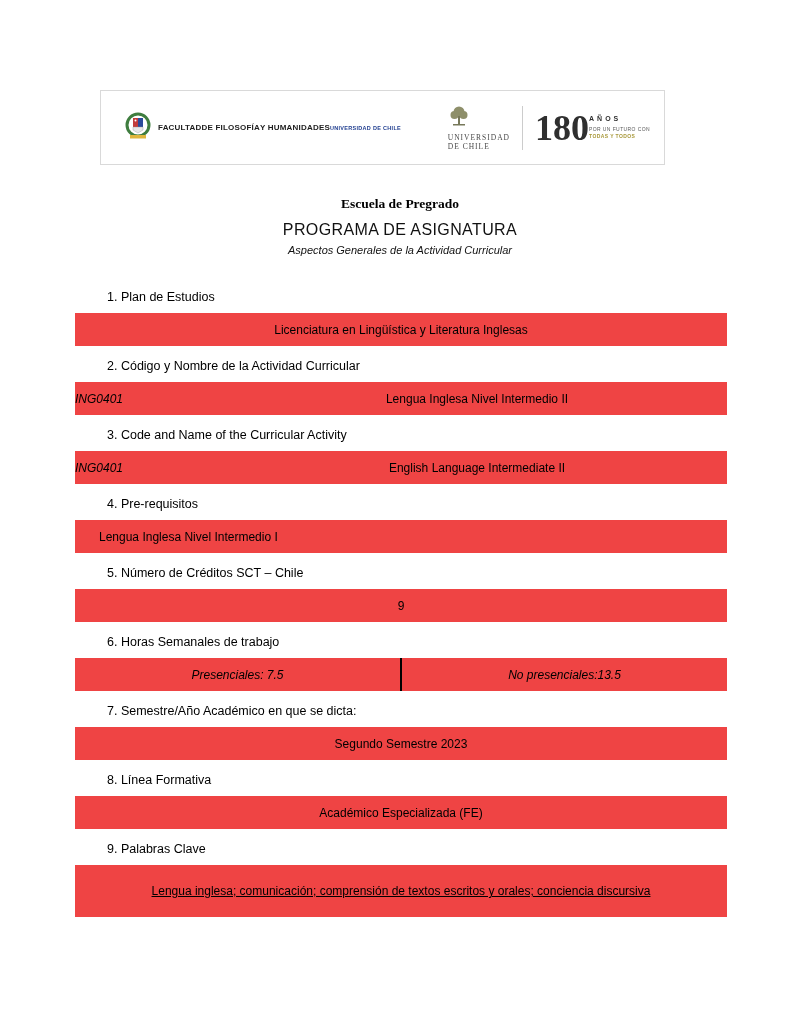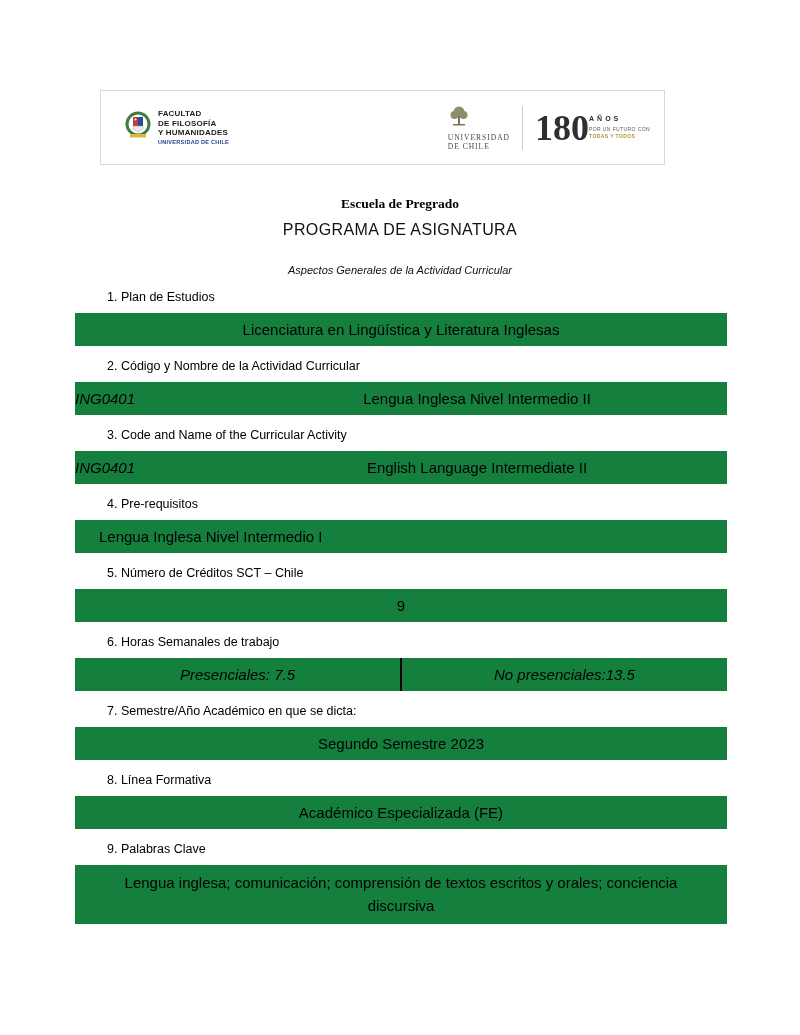--- a/index.html
+++ b/index.html
@@ -16,59 +16,59 @@
   
   .letterhead {
     position: absolute; left: 100px; top: 90px;
     width: 565px; height: 75px;
     border: 1px solid #d9d9d9;
     background: #fff;
     display: flex; align-items: center; justify-content: space-between;
     padding: 0 14px 0 24px;
   }
   .faculty { display: flex; align-items: center; gap: 7px; }
-  .faculty-text { display: flex; flex-direction: column; line-height: 1.18; }
+  .faculty-text { display: flex; flex-direction: row; line-height: 1.18; }
   .f-line { font-size: 8px; font-weight: bold; color: #1d1d1d; letter-spacing: 0.2px; }
   .f-uni  { font-size: 5.5px; font-weight: bold; color: #1f3d8f; margin-top: 2px; letter-spacing: 0.3px; }
 
   .university { display: flex; align-items: center; gap: 12px; }
   .univ-mark { display: flex; flex-direction: column; line-height: 1.2; }
   .univ-name { font-family: "Liberation Serif", serif; font-size: 7.5px; color: #4a4a4a; letter-spacing: 1px; }
   .logo-divider { width: 1px; height: 44px; background: #cccccc; }
   .anniversary { display: flex; align-items: flex-start; gap: 0; }
   .anniv-number { font-family: "Liberation Serif", serif; font-size: 36px; font-weight: bold; color: #2f2f2f; line-height: 1; }
   .anniv-right { display: flex; flex-direction: column; margin-top: 4px; line-height: 1.35; }
   .anniv-word { font-size: 7px; color: #2f2f2f; letter-spacing: 3px; font-weight: bold; }
   .tagline1 { font-size: 5px; color: #5a5a5a; letter-spacing: 0.4px; margin-top: 3px; }
   .tagline2 { font-size: 5px; color: #a8983a; font-weight: bold; letter-spacing: 0.4px; }
 
   
   .titles { text-align: center; position: absolute; top: 196px; left: 0; width: 800px; }
   .school-title { font-family: "Liberation Serif", serif; font-weight: bold; font-size: 13.5px; color: #000; }
   .program-title { font-size: 16px; margin-top: 9px; letter-spacing: 0.4px; color: #111; }
-  .subtitle { font-style: italic; font-size: 11px; margin-top: 25px; color: #111; }
+  .subtitle { font-style: italic; font-size: 11px; margin-top: 5px; color: #111; }
 
   
   .sections { position: absolute; left: 75px; top: 290px; width: 652px; }
   .section { margin-bottom: 13px; }
   .section-label { font-size: 12.5px; color: #000; margin-bottom: 9px; margin-left: 32px; }
   .bar {
-    background: #15803d;
+    background: #ef4444;
     min-height: 33px;
     display: flex; align-items: center;
-    font-size: 15px; color: #000;
+    font-size: 12px; color: #000;
   }
   .bar.center { justify-content: center; text-align: center; }
   .bar.left { justify-content: flex-start; padding-left: 24px; }
   .bar .cell-code { width: 152px; text-align: left; font-style: italic; }
   .bar .cell-name { flex: 1; text-align: center; }
   .bar-split { display: flex; align-items: stretch; }
   .bar-split .half { flex: 1; display: flex; align-items: center; justify-content: center; font-style: italic; }
   .vdivider { width: 2px; background: #000; }
-  .bar.multiline { padding: 7px 28px; line-height: 1.5; min-height: 52px; }
+  .bar.multiline { padding: 7px 28px; line-height: 1.5; min-height: 52px; text-decoration: underline; }
 </style>
 </head>
 <body>
 
 <div class="page">
 
   <div class="letterhead">
     <div class="faculty">
       <span>
         <svg width="26" height="30" viewBox="0 0 26 30">

